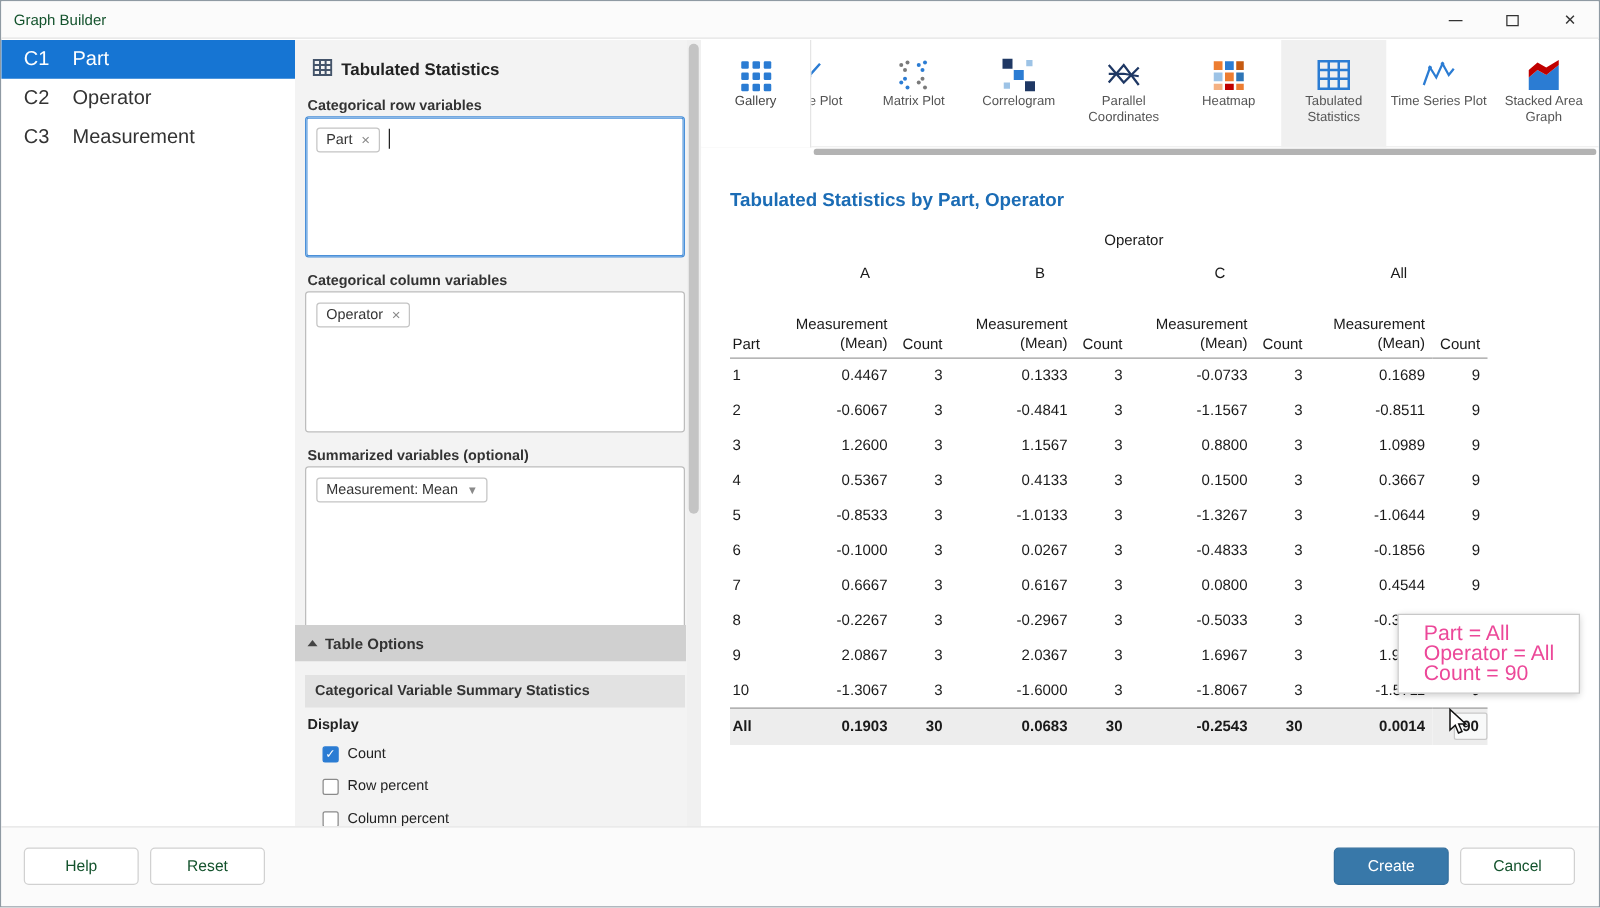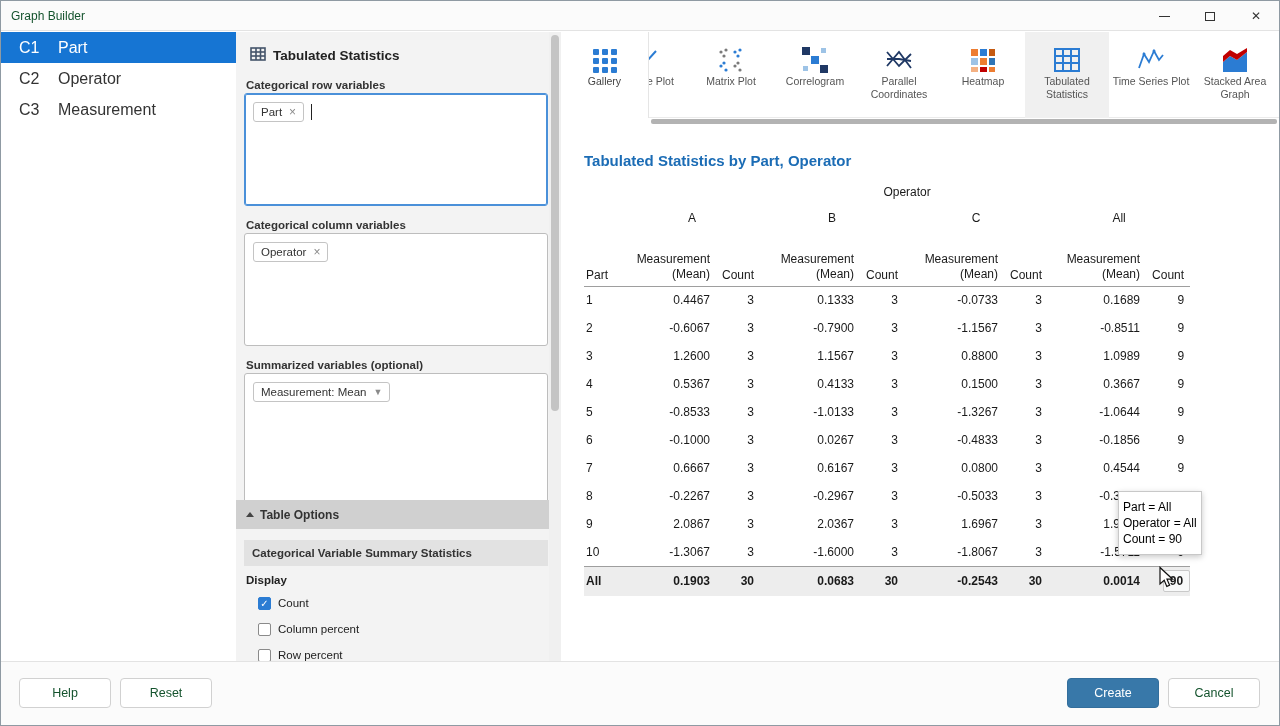--- a/index.html
+++ b/index.html
@@ -71,21 +71,21 @@
   .r-sub .mh { text-align:right; vertical-align:bottom; font-weight:bold; line-height:15px; padding:0 6px 4px 0; }
   .r-sub .ch { text-align:right; vertical-align:bottom; font-weight:bold; padding:0 6px 4px 0; }
   .r-sub .part-h { text-align:left; vertical-align:bottom; font-weight:bold; padding:0 0 4px 2px; }
   #rt-body td { height:28px; }
   #rt-body td.num { text-align:right; padding-right:6px; }
   #rt-body td.c-part { text-align:left; padding-left:2px; }
   #rt-body tr.total td { font-weight:bold; background:#ededed; border-top:1px solid #9e9e9e; height:30px; }
   .cell-hl { display:inline-block; background:#f8f9f9; border:1px solid #c9c9c9; border-radius:2px; padding:3px 6px; margin:-3px -6px -3px 0; }
 
   
-  .tooltip { position:absolute; left:1117px; top:490px; background:#fff; border:1px solid #c8c8c8; box-shadow:0 2px 6px rgba(0,0,0,0.22); padding:7px 4px; font-size:12px; color:#000000; line-height:16px; z-index:50; white-space:nowrap; }
+  .tooltip { position:absolute; left:1117px; top:490px; background:#fff; border:1px solid #c8c8c8; box-shadow:0 2px 6px rgba(0,0,0,0.22); padding:7px 20px; font-size:17px; color:#ec4899; line-height:16px; z-index:50; white-space:nowrap; }
   .cursor { position:absolute; left:1156px; top:565px; z-index:60; }
 
   
   .footer { position:absolute; left:0; right:0; bottom:0; height:64px; background:#fbfbfb; border-top:1px solid #e3e3e3; }
   .btn { position:absolute; top:16px; width:92px; height:30px; border:1px solid #d1d1d1; border-radius:4px; background:#fff; font-size:12.5px; color:#14532d; font-family:"Liberation Sans", sans-serif; }
   .btn-help { left:18px; } .btn-reset { left:119px; }
   .btn-create { right:120px; background:#3878a9; border-color:#336e9c; color:#fff; }
   .btn-cancel { right:19px; }
 </style>
 </head>
@@ -161,25 +161,25 @@
     </div>
     <div class="sub-header">Categorical Variable Summary Statistics</div>
     <div class="display-label">Display</div>
     <div class="cb-list" id="checkbox-list">
         <div class="cb-row">
           <span class="cb-box checked">✓</span>
           <span>Count</span>
         </div>
         <div class="cb-row">
           <span class="cb-box"></span>
-          <span>Column percent</span>
+          <span>Row percent</span>
         </div>
         <div class="cb-row">
           <span class="cb-box"></span>
-          <span>Row percent</span>
+          <span>Column percent</span>
         </div>
       </div>
   </section>
 
   <div class="builder-scrollbar">
       <div class="thumb"></div>
     </div>
 
   <section class="right">
     <div class="gallery-strip">
@@ -351,21 +351,21 @@
               <td class="num">3</td>
               <td class="num">-0.0733</td>
               <td class="num">3</td>
               <td class="num">0.1689</td>
               <td class="num">9</td>
             </tr>
             <tr class="">
               <td class="c-part">2</td>
               <td class="num">-0.6067</td>
               <td class="num">3</td>
-              <td class="num">-0.7900</td>
+              <td class="num">-0.4841</td>
               <td class="num">3</td>
               <td class="num">-1.1567</td>
               <td class="num">3</td>
               <td class="num">-0.8511</td>
               <td class="num">9</td>
             </tr>
             <tr class="">
               <td class="c-part">3</td>
               <td class="num">1.2600</td>
               <td class="num">3</td>

